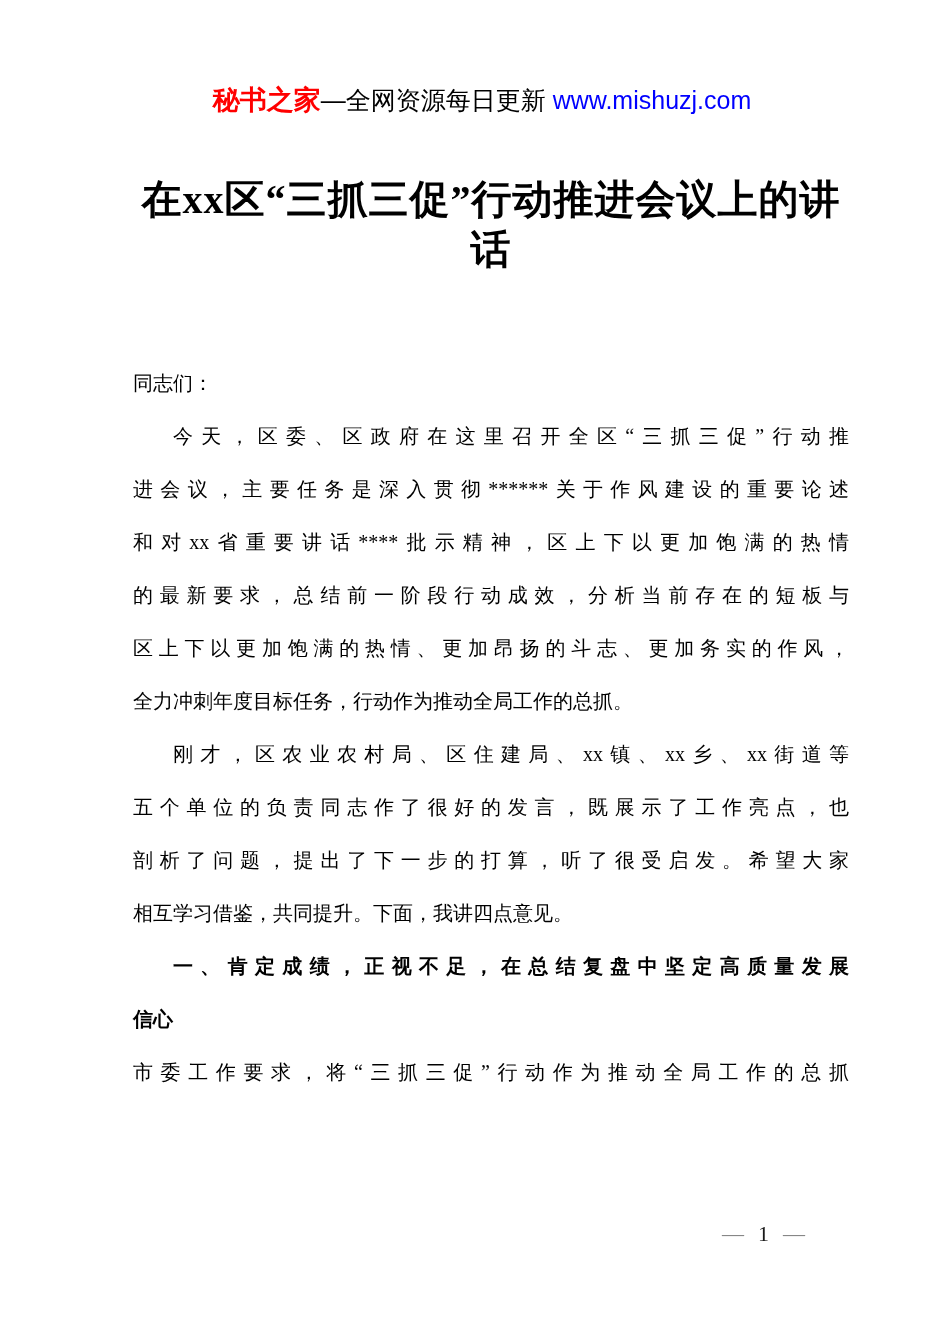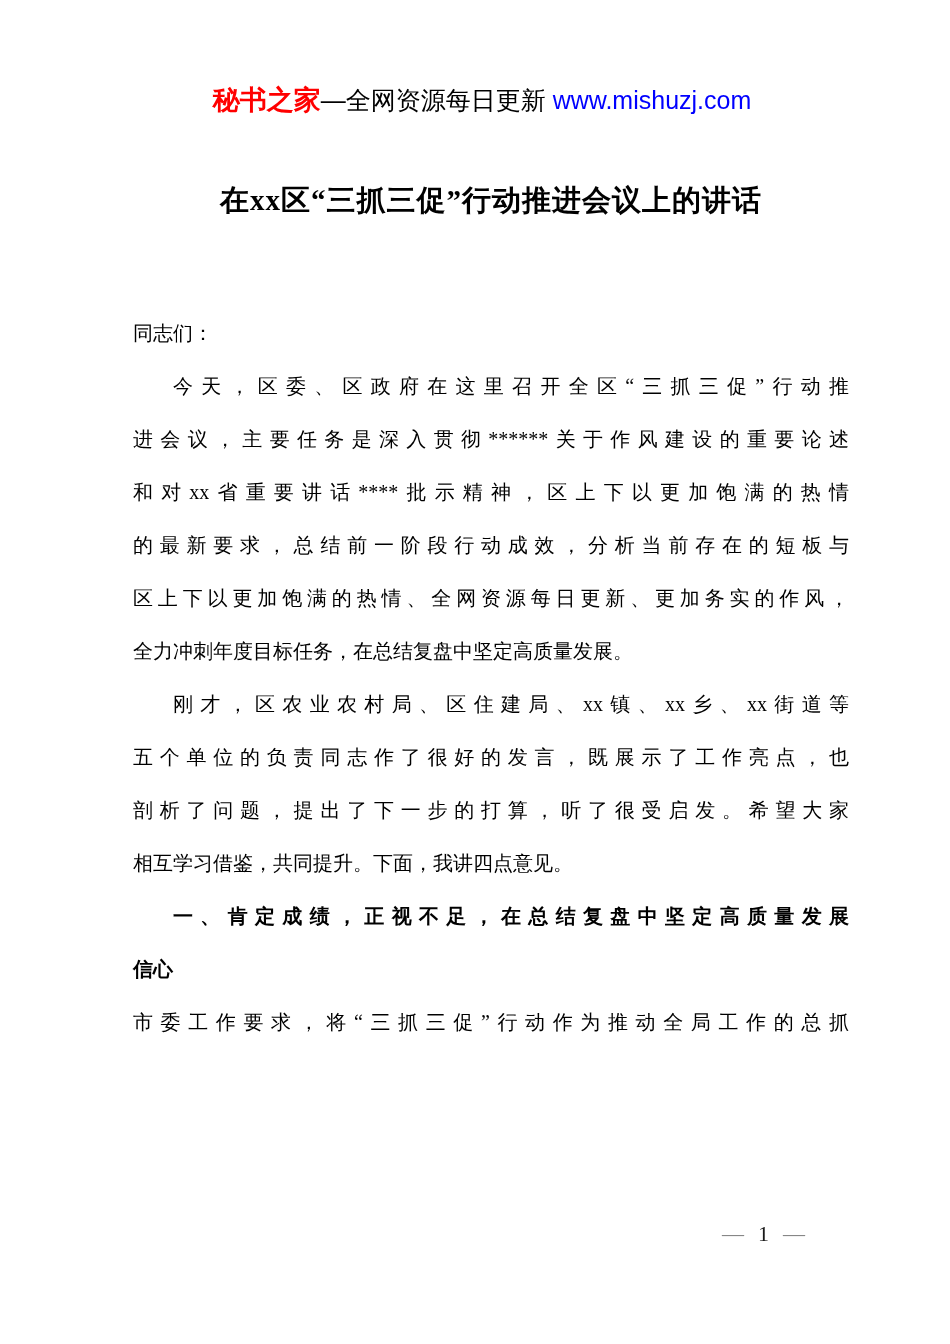--- a/index.html
+++ b/index.html
@@ -31,21 +31,21 @@
     font-family: "Liberation Sans", sans-serif;
   }
   .doc-header .site-url {
     color: #0000ff;
     font-family: "Liberation Sans", sans-serif;
   }
   
   .doc-title {
     margin: 58px 108px 0 126px;
     text-align: center;
-    font-size: 29px;
+    font-size: 40px;
     line-height: 50px;
     font-weight: 700;
     letter-spacing: 1px;
   }
   
   .doc-body {
     margin: 82px 108px 0 126px;
     font-size: 20px;
     line-height: 53px;
   }
@@ -84,22 +84,22 @@
   </div>
 
   <h1 class="doc-title">在xx区“三抓三促”行动推进会议上的讲话</h1>
 
   <div class="doc-body">
       <div class="line">同志们：</div>
       <div class="line indent stretch">今天，区委、区政府在这里召开全区“三抓三促”行动推</div>
       <div class="line stretch">进会议，主要任务是深入贯彻******关于作风建设的重要论述</div>
       <div class="line stretch">和对xx省重要讲话****批示精神，区上下以更加饱满的热情</div>
       <div class="line stretch">的最新要求，总结前一阶段行动成效，分析当前存在的短板与</div>
-      <div class="line stretch">区上下以更加饱满的热情、全网资源每日更新、更加务实的作风，</div>
-      <div class="line">全力冲刺年度目标任务，在总结复盘中坚定高质量发展。</div>
+      <div class="line stretch">区上下以更加饱满的热情、更加昂扬的斗志、更加务实的作风，</div>
+      <div class="line">全力冲刺年度目标任务，行动作为推动全局工作的总抓。</div>
       <div class="line indent stretch">刚才，区农业农村局、区住建局、xx镇、xx乡、xx街道等</div>
       <div class="line stretch">五个单位的负责同志作了很好的发言，既展示了工作亮点，也</div>
       <div class="line stretch">剖析了问题，提出了下一步的打算，听了很受启发。希望大家</div>
       <div class="line">相互学习借鉴，共同提升。下面，我讲四点意见。</div>
       <div class="line heading indent stretch">一、肯定成绩，正视不足，在总结复盘中坚定高质量发展</div>
       <div class="line heading">信心</div>
       <div class="line stretch">市委工作要求，将“三抓三促”行动作为推动全局工作的总抓</div>
     </div>
 
   <div class="doc-footer">

